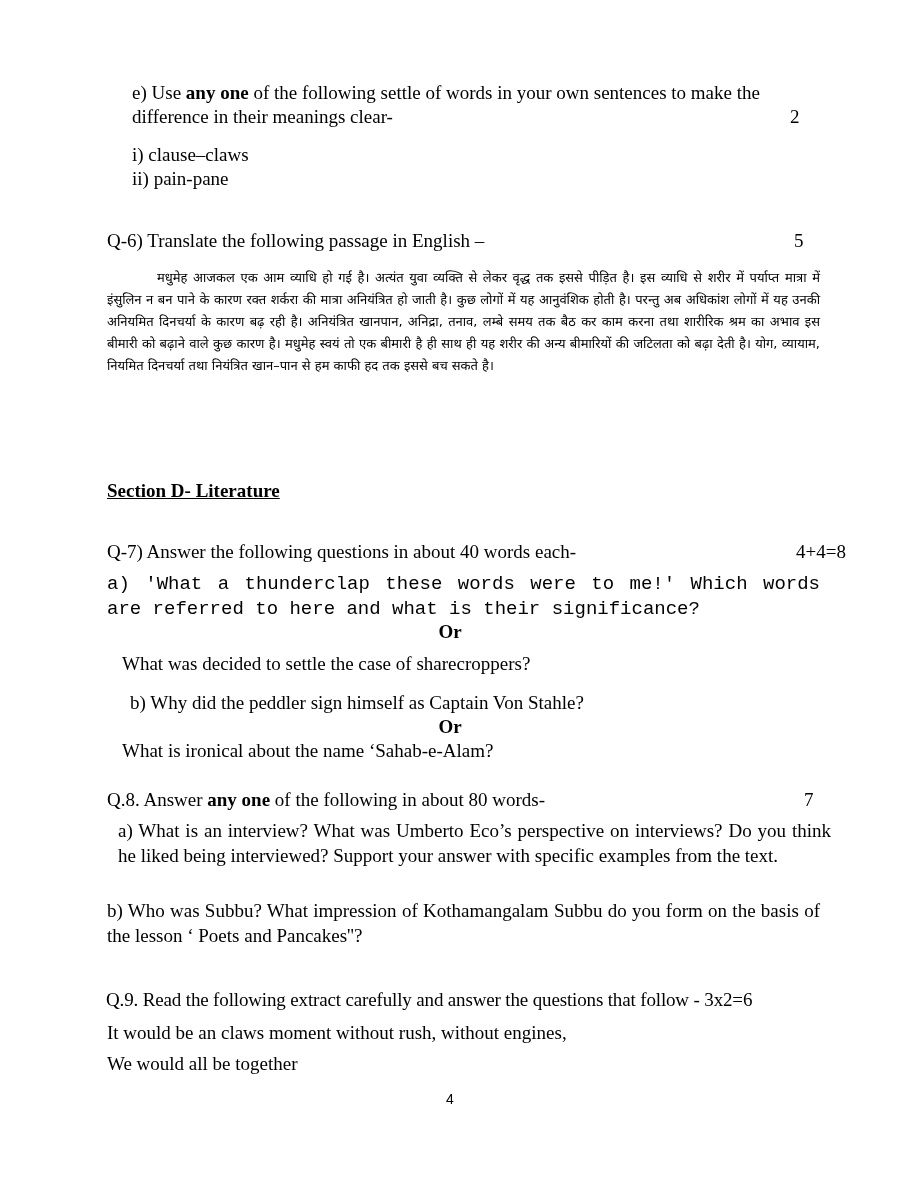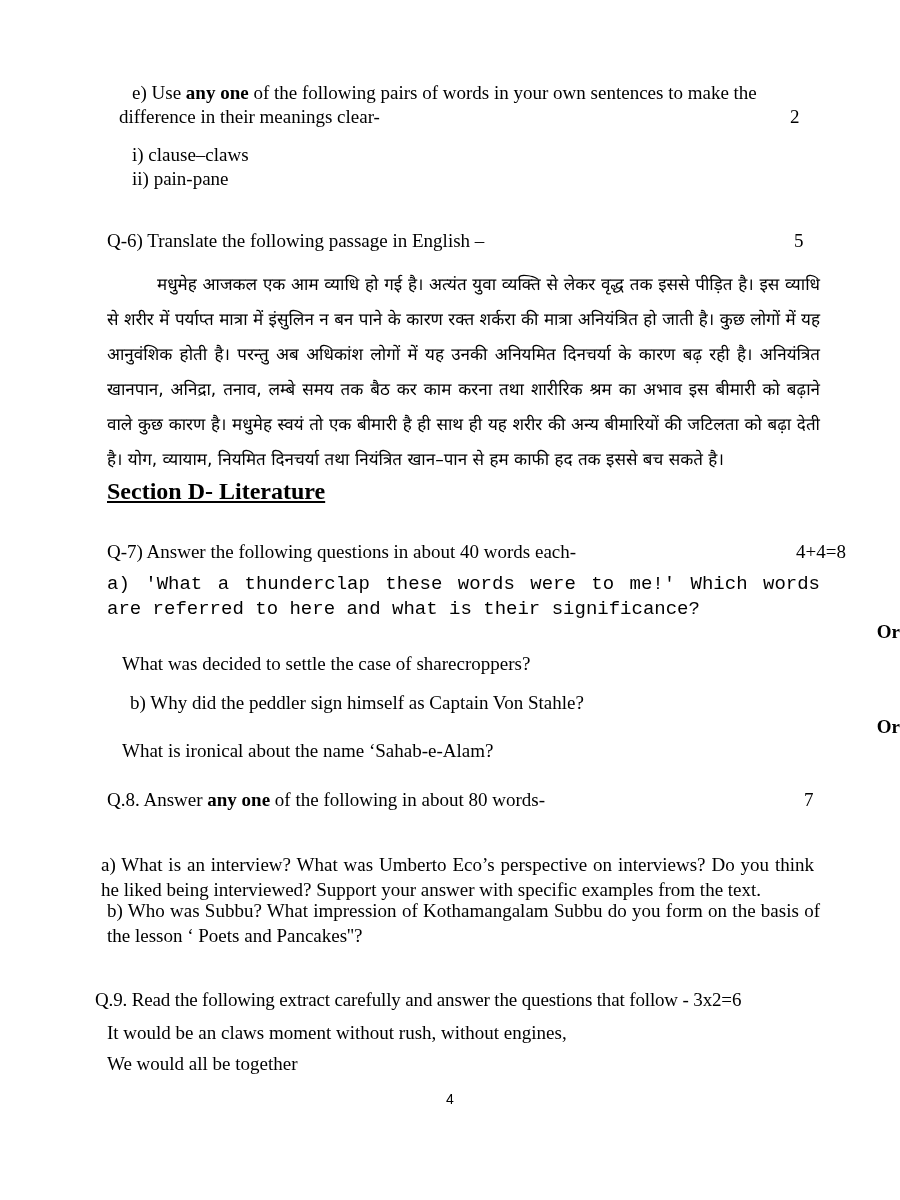--- a/index.html
+++ b/index.html
@@ -2,35 +2,35 @@
 <html><head>
 <meta charset="utf-8">
 <style>
   html, body { margin:0; padding:0; background:#ffffff; }
   body { width:900px; height:1200px; position:relative; overflow:hidden;
          font-family:"Liberation Serif", "DejaVu Serif", serif; color:#000; }
   .line { position:absolute; font-size:19px; line-height:24px; white-space:nowrap; }
   .justify { position:absolute; font-size:19px; line-height:24.5px; text-align:justify; text-align-last:left; }
   .marks { position:absolute; font-size:19px; line-height:24px; }
   .bold { font-weight:bold;text-align:center; }
-  .center { position:absolute; left:0; width:900px; text-align:right; font-size:19px; line-height:24px; font-weight:bold; }
+  .center { position:absolute; left:0; width:900px; text-align:center; font-size:19px; line-height:24px; font-weight:bold; }
   .hindi { position:absolute; left:107px; width:713px; font-family:"DejaVu Sans", sans-serif;
-           font-size:17px; line-height:35px; text-align:justify; text-align-last:left; }
-  .section-heading { position:absolute; left:107px; top:479px; font-size:24px; line-height:24px;
+           font-size:13px; line-height:22px; text-align:justify; text-align-last:left; }
+  .section-heading { position:absolute; left:107px; top:479px; font-size:19px; line-height:24px;
                      font-weight:bold; text-decoration:underline; }
   .page-num { position:absolute; left:0; width:900px; top:1091px; text-align:center;
               font-family:"Liberation Sans", sans-serif; font-size:14px; }
 </style>
 </head>
 <body>
 
 <div class="line" style="left:132px; top:81px;">
-  <span>e) Use </span><span class="bold">any one</span><span> of the following pairs of words in your own sentences to make the</span>
+  <span>e) Use </span><span class="bold">any one</span><span> of the following settle of words in your own sentences to make the</span>
 </div>
-<div class="line" style="left:119px; top:105px;">difference in their meanings clear-</div>
+<div class="line" style="left:132px; top:105px;">difference in their meanings clear-</div>
 <div class="marks" style="left:790px; top:105px;">2</div>
 <div class="line" style="left:132px; top:143px;text-align:right;">i)  clause–claws</div>
 <div class="line" style="left:132px; top:167px;">ii) pain-pane</div>
 
 <div class="line" style="left:107px; top:229px;">Q-6) Translate the following passage in English –</div>
 <div class="marks" style="left:794px; top:229px;">5</div>
 <div class="hindi" style="top:267px; text-indent:50px;">मधुमेह आजकल एक आम व्याधि हो गई है। अत्यंत युवा व्यक्ति से लेकर वृद्ध तक इससे पीड़ित है। इस व्याधि से शरीर में पर्याप्त मात्रा में इंसुलिन न बन पाने के कारण रक्त शर्करा की मात्रा अनियंत्रित हो जाती है। कुछ लोगों में यह आनुवंशिक होती है। परन्तु अब अधिकांश लोगों में यह उनकी अनियमित दिनचर्या के कारण बढ़ रही है। अनियंत्रित खानपान, अनिद्रा, तनाव, लम्बे समय तक बैठ कर काम करना तथा शारीरिक श्रम का अभाव इस बीमारी को बढ़ाने वाले कुछ कारण है। मधुमेह स्वयं तो एक बीमारी है ही साथ ही यह शरीर की अन्य बीमारियों की जटिलता को बढ़ा देती है। योग, व्यायाम, नियमित दिनचर्या तथा नियंत्रित खान–पान से हम काफी हद तक इससे बच सकते है।</div>
 
 <div class="section-heading">Section D- Literature</div>
 
@@ -40,20 +40,20 @@
 <div class="center" style="top:620px;">Or</div>
 <div class="line" style="left:122px; top:652px;">What was decided to settle the case of sharecroppers?</div>
 <div class="line" style="left:107px; top:691px;margin-left:23px;">b) Why did the peddler sign himself as Captain Von Stahle?</div>
 <div class="center" style="top:715px;">Or</div>
 <div class="line" style="left:122px; top:739px;text-align:right;">What is ironical about the name ‘Sahab-e-Alam?</div>
 
 <div class="line" style="left:107px; top:788px;">
   <span>Q.8.    Answer </span><span class="bold">any one</span><span> of the following in about 80 words-</span>
 </div>
 <div class="marks" style="left:804px; top:788px;">7</div>
-<div class="justify" style="left:101px; top:819px; width:713px;margin-top:34px;">a) What is an interview? What was Umberto Eco’s perspective on interviews? Do you think he liked being interviewed? Support your answer with specific examples from the text.</div>
+<div class="justify" style="left:118px; top:819px; width:713px;">a) What is an interview? What was Umberto Eco’s perspective on interviews? Do you think he liked being interviewed? Support your answer with specific examples from the text.</div>
 <div class="justify" style="left:107px; top:899px; width:713px;">b) Who was Subbu? What impression of Kothamangalam Subbu do you form on the basis of the lesson ‘ Poets and Pancakes''?</div>
 
-<div class="line" style="left:95px; top:988px; letter-spacing:-0.15px;">Q.9. Read the following extract carefully and answer the questions that follow - 3x2=6</div>
+<div class="line" style="left:106px; top:988px; letter-spacing:-0.15px;">Q.9. Read the following extract carefully and answer the questions that follow - 3x2=6</div>
 <div class="line" style="left:107px; top:1021px;">It would be an claws moment without rush, without engines,</div>
 <div class="line" style="left:107px; top:1052px;">We would all be together</div>
 
 <div class="page-num">4</div>
 
 </body></html>

